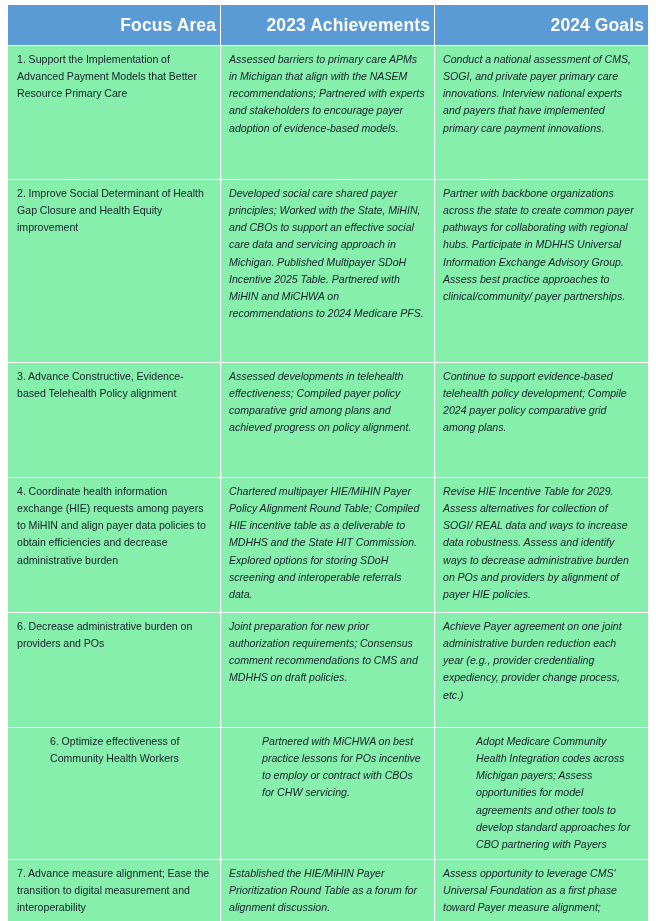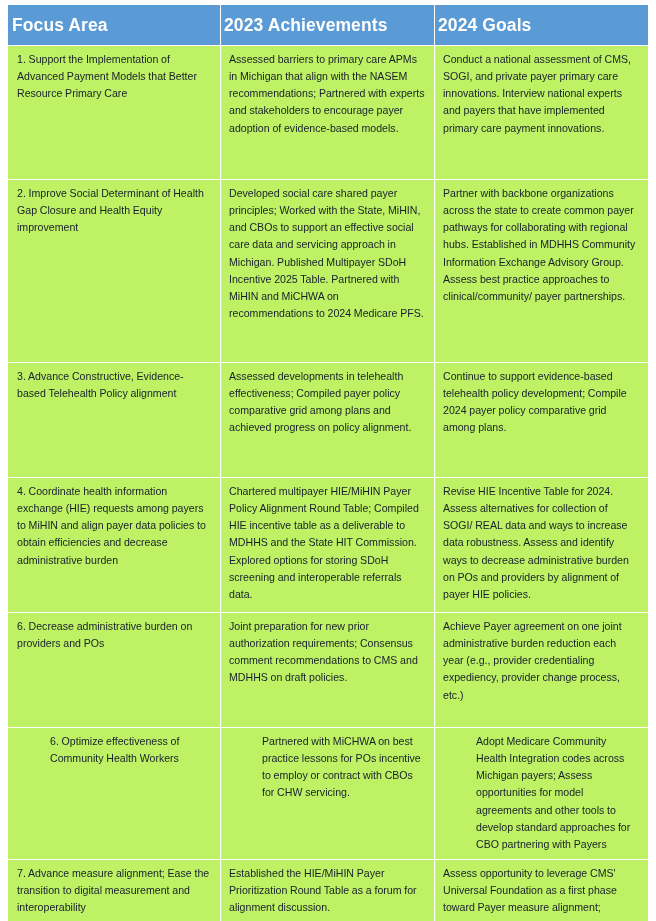--- a/index.html
+++ b/index.html
@@ -30,46 +30,47 @@
   }
   table.goals-table col.c1 { width: 212px; }
   table.goals-table col.c2 { width: 214px; }
   table.goals-table col.c3 { width: 214px; }
 
   thead th {
     background: #5b9bd5;
     color: #ffffff;
     font-size: 17.5px;
     font-weight: bold;
-    text-align: left;
+    text-align: right;
     vertical-align: middle;
     height: 40px;
     padding: 0 4px;
     border: none;
     letter-spacing: 0.1px;
   }
   thead th.col-sep-left {
     box-shadow: inset 1px 0 0 #ffffff;
   }
 
   tbody td {
-    background: #bef264;
+    background: #86efac;
     color: #17202b;
     font-size: 10.6px;
     line-height: 1.62;
     vertical-align: top;
     padding: 5px 9px 6px 9px;
     border-top: 1.4px solid #ffffff;
     border-bottom: 0;
     border-left: 0;
     border-right: 0;
     word-spacing: -0.2px;
   }
   tbody td.col-sep-left {
     box-shadow: inset 1.2px 0 0 #ffffff;
+    font-style: italic;
   }
   tbody tr.r1 td { height: 122px; }
   tbody tr.r2 td { height: 171px; }
   tbody tr.r3 td { height: 103px; margin-top: 10px; }
   tbody tr.r4 td { height: 123px; margin-top: 24px; }
   tbody tr.r5 td { height: 103px; }
   tbody tr.r6 td { height: 103px; padding-left: 42px; }
   tbody tr.r7 td { height: 100px; }
 
   .cell-text {
@@ -108,21 +109,21 @@
           </td>
       </tr>
       <tr class="r2">
         <td>
             <span class="cell-text">2. Improve Social Determinant of Health Gap Closure and Health Equity improvement</span>
           </td>
         <td class="col-sep-left">
             <span class="cell-text">Developed social care shared payer principles; Worked with the State, MiHIN, and CBOs to support an effective social care data and servicing approach in Michigan.  Published Multipayer SDoH Incentive 2025 Table. Partnered with MiHIN and MiCHWA on recommendations to 2024 Medicare PFS.</span>
           </td>
         <td class="col-sep-left">
-            <span class="cell-text">Partner with backbone organizations across the state to create common payer pathways for collaborating with regional hubs.  Established in MDHHS Community Information Exchange Advisory Group.  Assess best practice approaches to clinical/community/ payer partnerships.</span>
+            <span class="cell-text">Partner with backbone organizations across the state to create common payer pathways for collaborating with regional hubs.  Participate in MDHHS Universal Information Exchange Advisory Group.  Assess best practice approaches to clinical/community/ payer partnerships.</span>
           </td>
       </tr>
       <tr class="r3">
         <td>
             <span class="cell-text">3. Advance Constructive, Evidence-based Telehealth Policy alignment</span>
           </td>
         <td class="col-sep-left">
             <span class="cell-text">Assessed developments in telehealth effectiveness; Compiled payer policy comparative grid among plans and achieved progress on policy alignment.</span>
           </td>
         <td class="col-sep-left">
@@ -130,21 +131,21 @@
           </td>
       </tr>
       <tr class="r4">
         <td>
             <span class="cell-text">4. Coordinate health information exchange (HIE) requests among payers to MiHIN and align payer data policies to obtain efficiencies and decrease administrative burden</span>
           </td>
         <td class="col-sep-left">
             <span class="cell-text">Chartered multipayer HIE/MiHIN Payer Policy Alignment Round Table; Compiled HIE incentive table as a deliverable to MDHHS and the State HIT Commission. Explored options for storing SDoH screening and interoperable referrals data.</span>
           </td>
         <td class="col-sep-left">
-            <span class="cell-text">Revise HIE Incentive Table for 2024.  Assess alternatives for collection of SOGI/ REAL data and ways to increase data robustness.  Assess and identify ways to decrease administrative burden on POs and providers by alignment of payer HIE policies.</span>
+            <span class="cell-text">Revise HIE Incentive Table for 2029.  Assess alternatives for collection of SOGI/ REAL data and ways to increase data robustness.  Assess and identify ways to decrease administrative burden on POs and providers by alignment of payer HIE policies.</span>
           </td>
       </tr>
       <tr class="r5">
         <td>
             <span class="cell-text">6.  Decrease administrative burden on providers and POs</span>
           </td>
         <td class="col-sep-left">
             <span class="cell-text">Joint preparation for new prior authorization requirements; Consensus comment recommendations to CMS and MDHHS on draft policies.</span>
           </td>
         <td class="col-sep-left">

